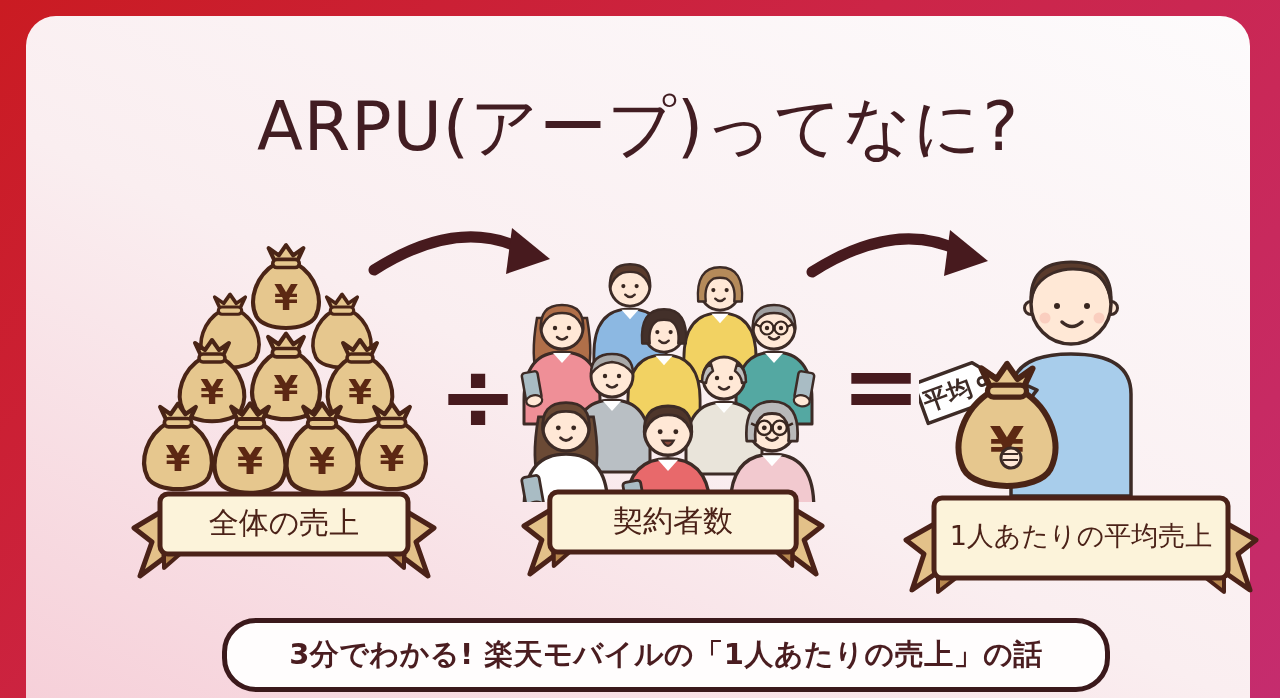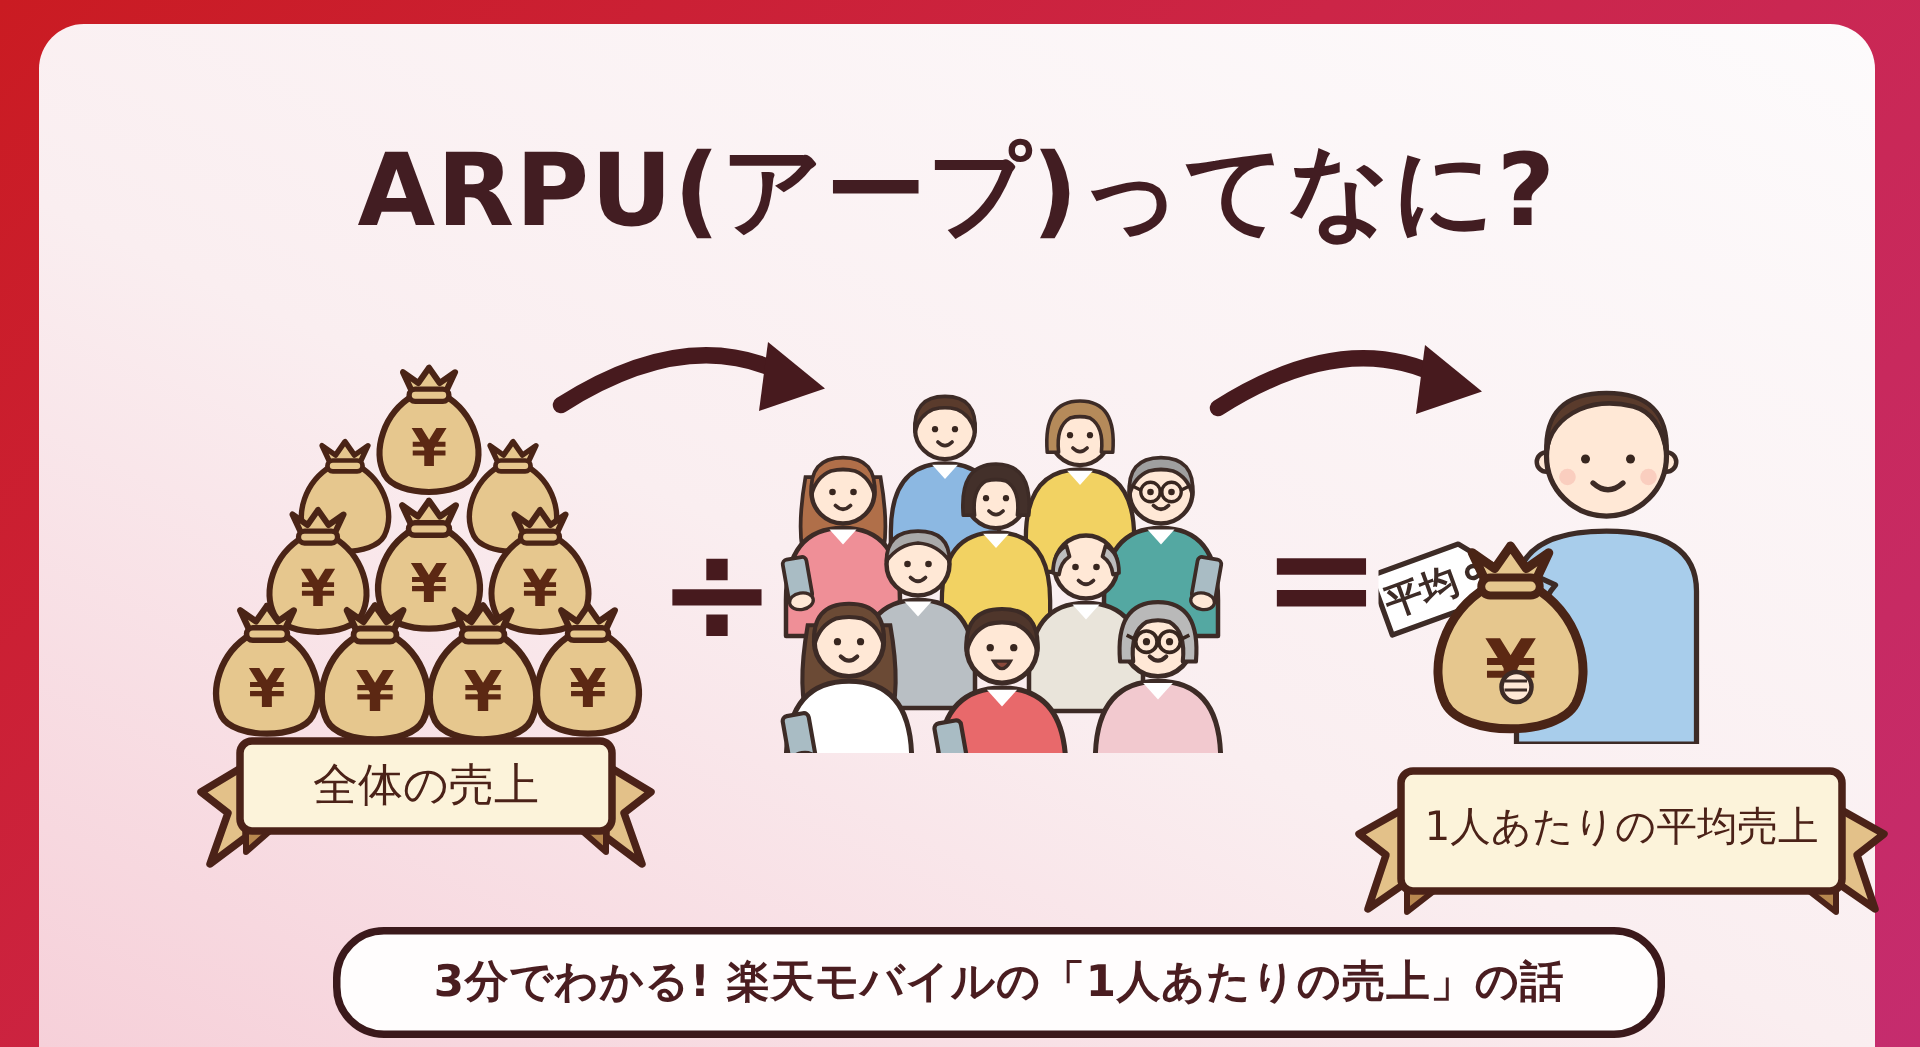--- a/index.html
+++ b/index.html
@@ -8,21 +8,21 @@
     font-family:"DejaVu Sans","Liberation Sans",sans-serif;
     background:linear-gradient(135deg,#ca1b22 0%,#cc2547 45%,#c52c6e 100%);
   }
   .card{
     position:absolute;left:26px;top:16px;right:30px;bottom:0;
     border-radius:30px 30px 0 0;
     background:linear-gradient(205deg,#fdfbfc 0%,#faeef0 55%,#f6d0d9 100%);
   }
   .title{
     position:absolute;left:0;right:0;top:66px;text-align:center;
-    font-size:67px;font-weight:700;color:#421d22;letter-spacing:1px;
+    font-size:67px;font-weight:400;color:#421d22;letter-spacing:1px;
   }
   .abs{position:absolute;}
   .operator{
     font-size:95px;font-weight:900;color:#471a1e;line-height:1;
     display:flex;align-items:center;justify-content:center;
   }
   .ribbon{position:absolute;}
   .ribbon svg{position:absolute;inset:0;width:100%;height:100%;}
   .ribbon-label{
     position:absolute;inset:0;display:flex;flex-direction:column;
@@ -263,22 +263,32 @@
     <svg viewBox="0 0 312 96" preserveAspectRatio="none">
       <path d="M36,24 L6,42 L24,56 L12,90 L36,72 Z" fill="#e3c189" stroke="#4b2218" stroke-width="5" stroke-linejoin="round"></path>
       <path d="M276,24 L306,42 L288,56 L300,90 L276,72 Z" fill="#e3c189" stroke="#4b2218" stroke-width="5" stroke-linejoin="round"></path>
       <path d="M36,68 L36,82 L52,68 Z" fill="#b8884f" stroke="#4b2218" stroke-width="4" stroke-linejoin="round"></path>
       <path d="M276,68 L276,82 L260,68 Z" fill="#b8884f" stroke="#4b2218" stroke-width="4" stroke-linejoin="round"></path>
       <rect x="32" y="8" width="248" height="60" rx="8" fill="#fcf3da" stroke="#4b2218" stroke-width="5"></rect>
     </svg>
     <div class="ribbon-label single">全体の売上</div>
   </div>
 
-
-  <div class="ribbon" style="left:876px;top:492px;width:358px;height:112px">
+  <div class="ribbon" style="left:492px;top:468px;width:310px;height:96px">
+    <svg viewBox="0 0 312 96" preserveAspectRatio="none">
+      <path d="M36,24 L6,42 L24,56 L12,90 L36,72 Z" fill="#e3c189" stroke="#4b2218" stroke-width="5" stroke-linejoin="round"></path>
+      <path d="M276,24 L306,42 L288,56 L300,90 L276,72 Z" fill="#e3c189" stroke="#4b2218" stroke-width="5" stroke-linejoin="round"></path>
+      <path d="M36,68 L36,82 L52,68 Z" fill="#b8884f" stroke="#4b2218" stroke-width="4" stroke-linejoin="round"></path>
+      <path d="M276,68 L276,82 L260,68 Z" fill="#b8884f" stroke="#4b2218" stroke-width="4" stroke-linejoin="round"></path>
+      <rect x="32" y="8" width="248" height="60" rx="8" fill="#fcf3da" stroke="#4b2218" stroke-width="5"></rect>
+    </svg>
+    <div class="ribbon-label single">契約者数</div>
+  </div>
+
+  <div class="ribbon" style="left:876px;top:476px;width:358px;height:112px">
     <svg viewBox="0 0 358 112" preserveAspectRatio="none">
       <path d="M36,30 L4,48 L22,62 L10,98 L36,80 Z" fill="#e3c189" stroke="#4b2218" stroke-width="5" stroke-linejoin="round"></path>
       <path d="M322,30 L354,48 L336,62 L348,98 L322,80 Z" fill="#e3c189" stroke="#4b2218" stroke-width="5" stroke-linejoin="round"></path>
       <path d="M36,86 L36,100 L54,86 Z" fill="#b8884f" stroke="#4b2218" stroke-width="4" stroke-linejoin="round"></path>
       <path d="M322,86 L322,100 L304,86 Z" fill="#b8884f" stroke="#4b2218" stroke-width="4" stroke-linejoin="round"></path>
       <rect x="32" y="6" width="294" height="80" rx="8" fill="#fcf3da" stroke="#4b2218" stroke-width="5"></rect>
     </svg>
     <div class="ribbon-label double">
       <span>1人あたりの平均売上</span>
     </div>

